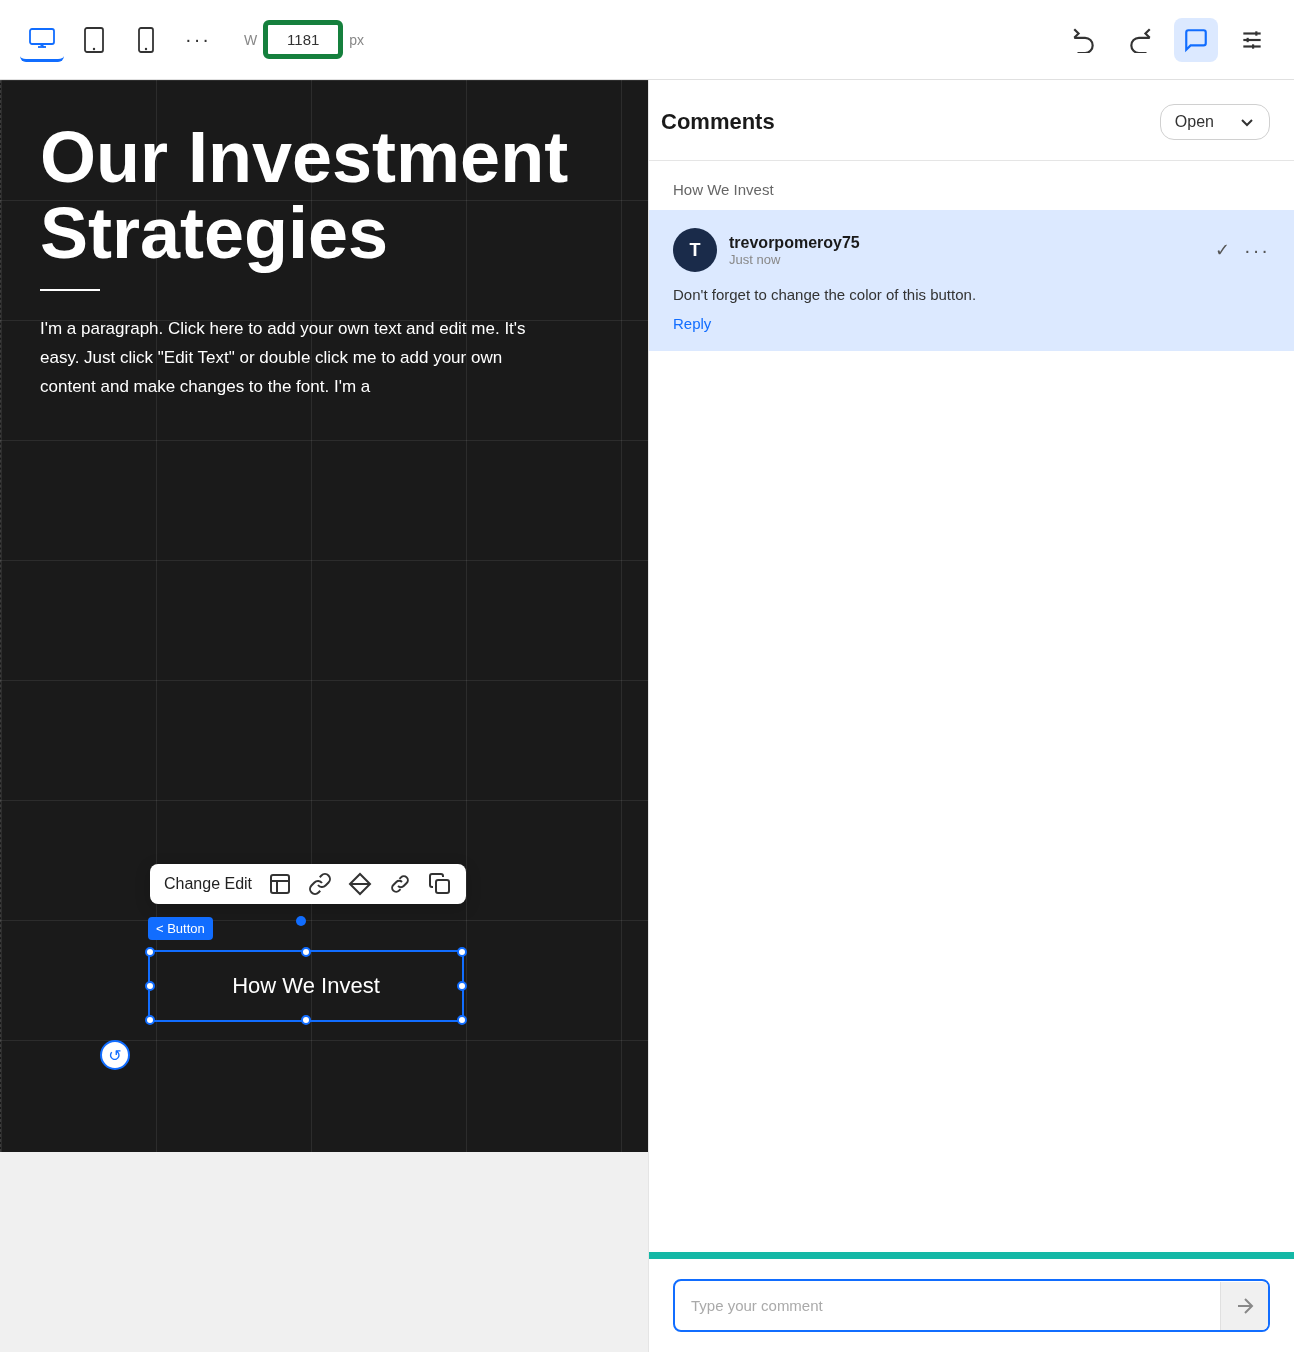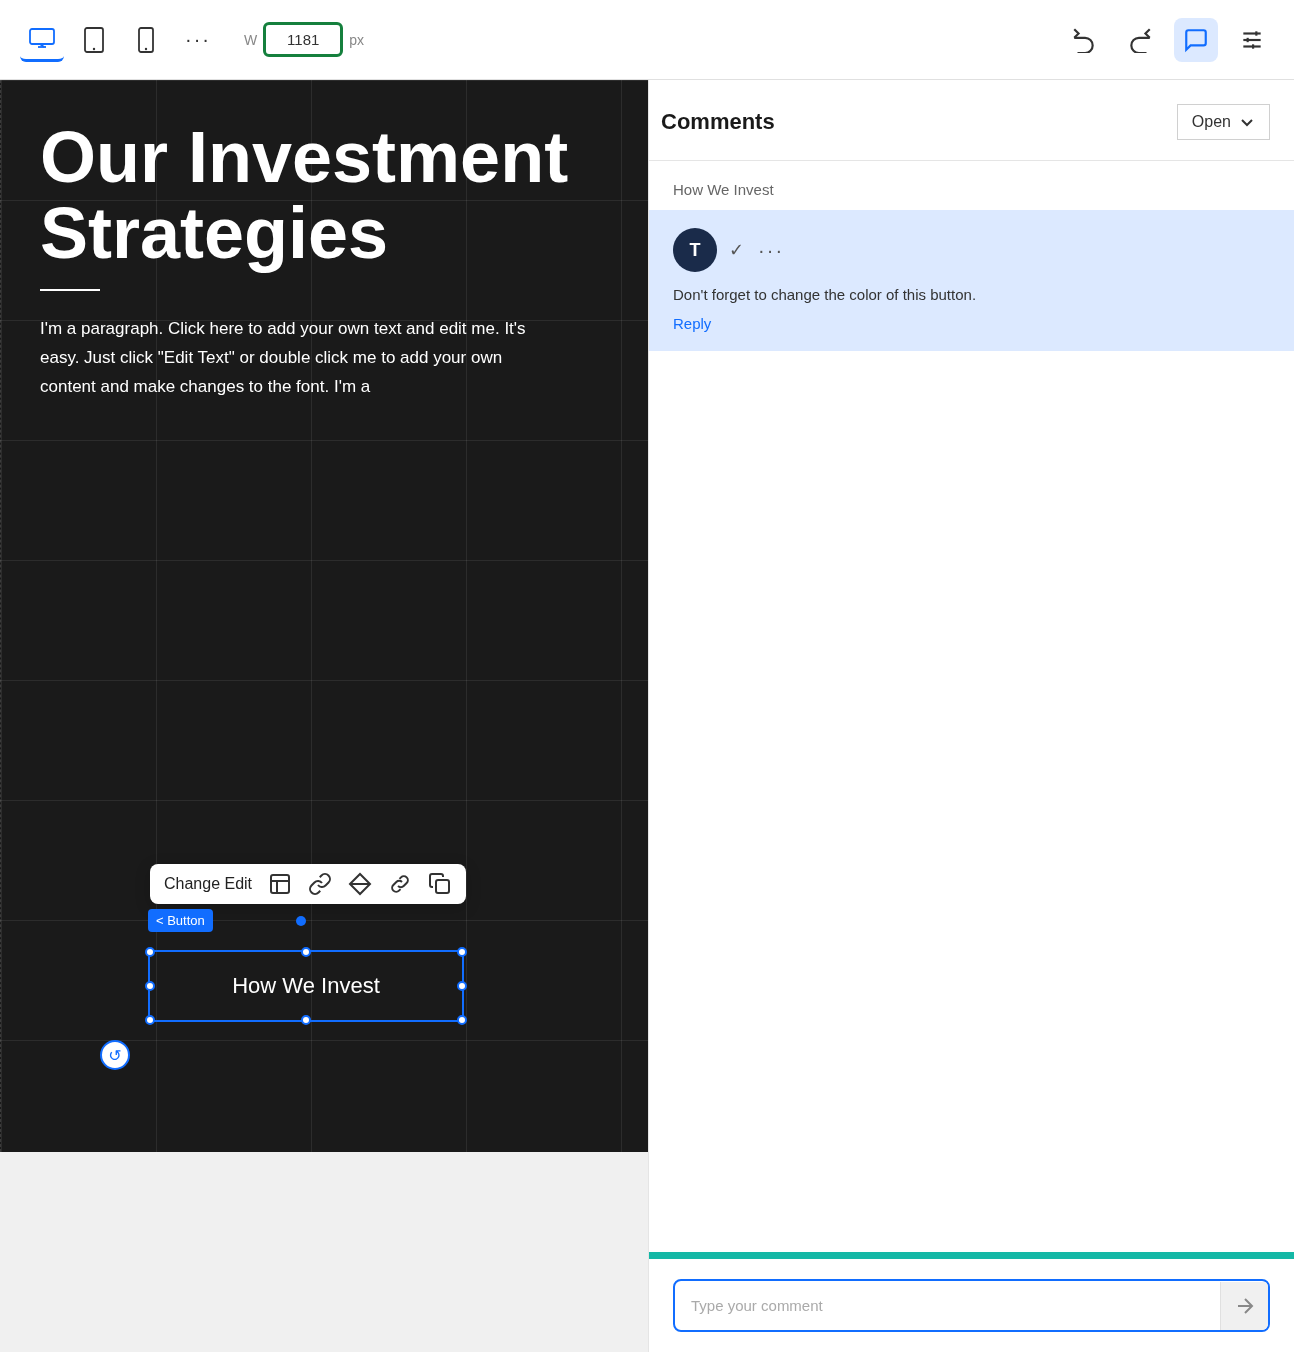--- a/index.html
+++ b/index.html
@@ -39,21 +39,21 @@
     .more-btn {
       width: 44px; height: 44px;
       display: flex; align-items: center; justify-content: center;
       cursor: pointer; color: #333; font-size: 20px; letter-spacing: 2px;
     }
     .width-control {
       display: flex; align-items: center; gap: 6px; margin-left: 16px;
     }
     .width-label { color: #888; font-size: 14px; }
     .width-input {
-      border: 3px solid #15803d; border-radius: 6px;
+      border: 5px solid #15803d; border-radius: 6px;
       padding: 6px 10px; font-size: 15px; width: 80px; text-align: center;
       color: #333;
     }
     .width-unit { color: #888; font-size: 14px; }
     .toolbar-spacer { flex: 1; }
     .toolbar-right {
       display: flex; align-items: center; gap: 12px;
     }
     .icon-btn {
       width: 44px; height: 44px;
@@ -170,21 +170,21 @@
 
     .button-label-tag {
       display: inline-flex;
       align-items: center;
       gap: 4px;
       background: #116dff;
       color: #fff;
       font-size: 13px;
       border-radius: 4px;
       padding: 4px 8px;
-      margin-bottom: 18px;
+      margin-bottom: 10px;
       cursor: pointer;
     }
 
     .button-selected-box {
       border: 2px solid #116dff;
       border-radius: 4px;
       width: 316px;
       height: 72px;
       display: flex;
       align-items: center;
@@ -268,23 +268,23 @@
 
     .panel-title {
       font-size: 22px;
       font-weight: 700;
       color: #1a1a1a;
     }
 
     .status-dropdown {
       display: flex;
       align-items: center;
-      gap: 8px;
+      gap: 25px;
       border: 1px solid #d0d0d0;
-      border-radius: 0;
+      border-radius: 14px;
       padding: 8px 14px;
       font-size: 16px;
       cursor: pointer;
       color: #333;
       background: #fff;
     }
 
     .panel-body {
       flex: 1;
       overflow-y: auto;
@@ -526,20 +526,24 @@
         </svg>
       </div>
     </div>
 
     <div class="panel-body">
       <div class="comment-section-label">How We Invest</div>
 
       <div class="comment-card">
         <div class="comment-header">
           <div class="avatar">T</div>
+          <div class="comment-meta">
+            <div class="comment-author">trevorpomeroy75</div>
+            <div class="comment-time">Just now</div>
+          </div>
           <div class="comment-actions">
             <span class="comment-action-icon">✓</span>
             <span class="comment-more">···</span>
           </div>
         </div>
         <div class="comment-body">Don't forget to change the color of this button.</div>
         <button class="comment-reply-btn">Reply</button>
       </div>
     </div>
 

